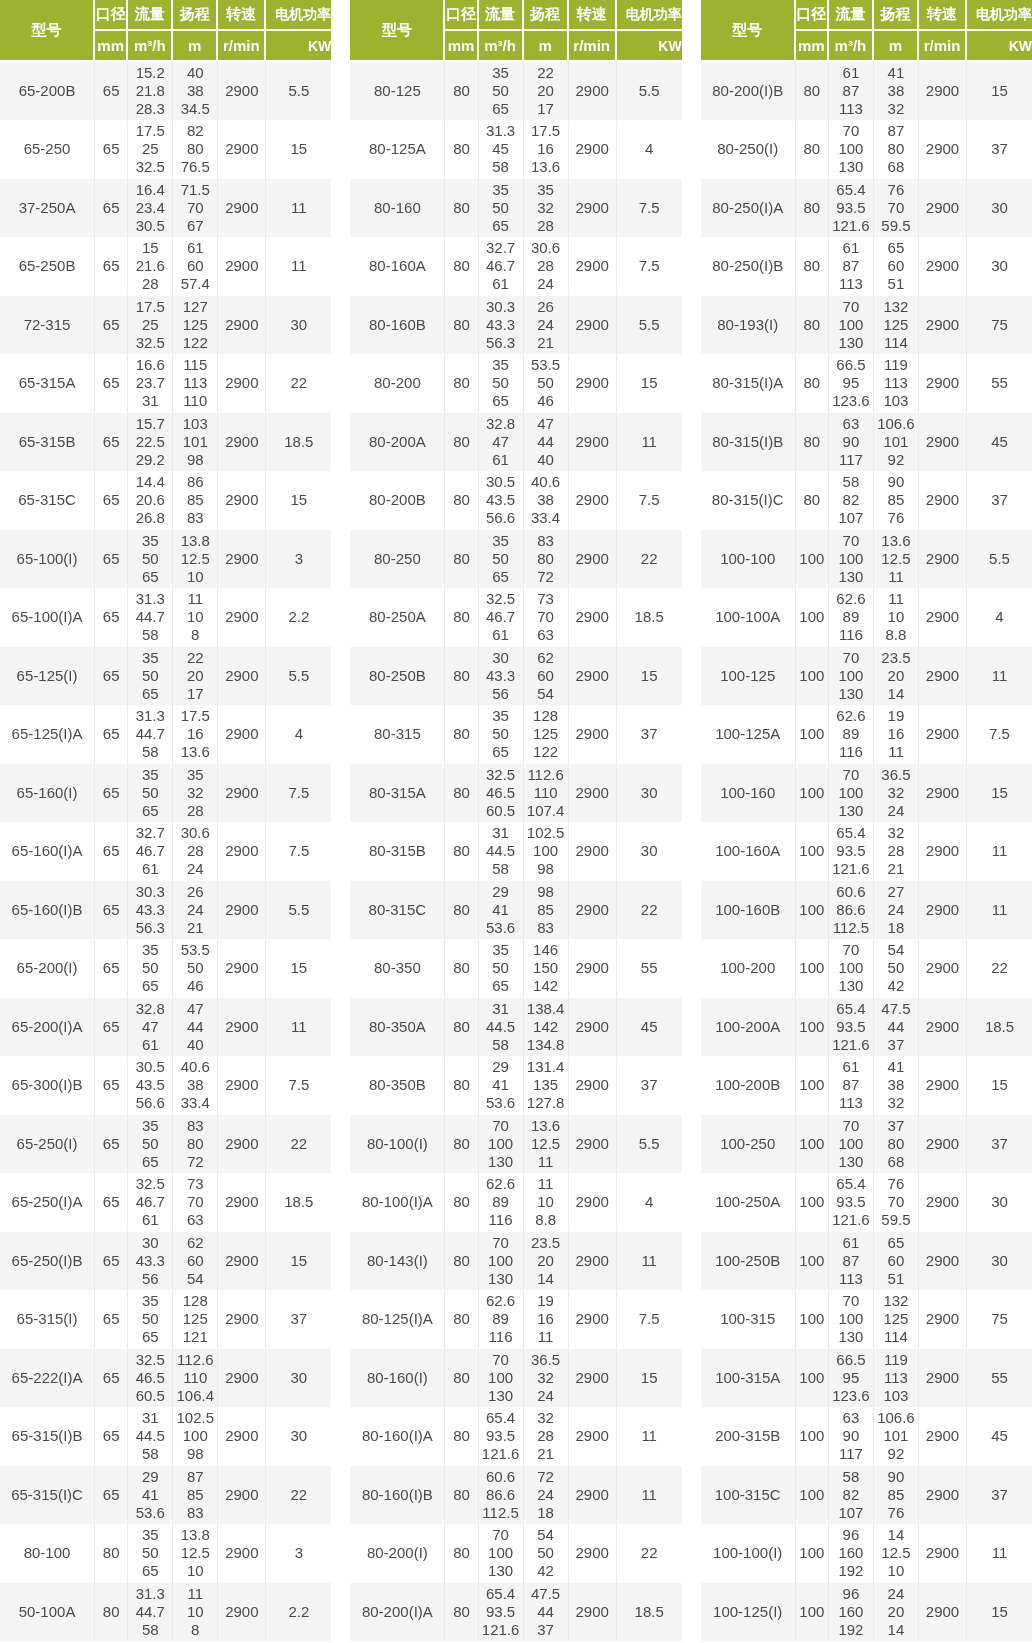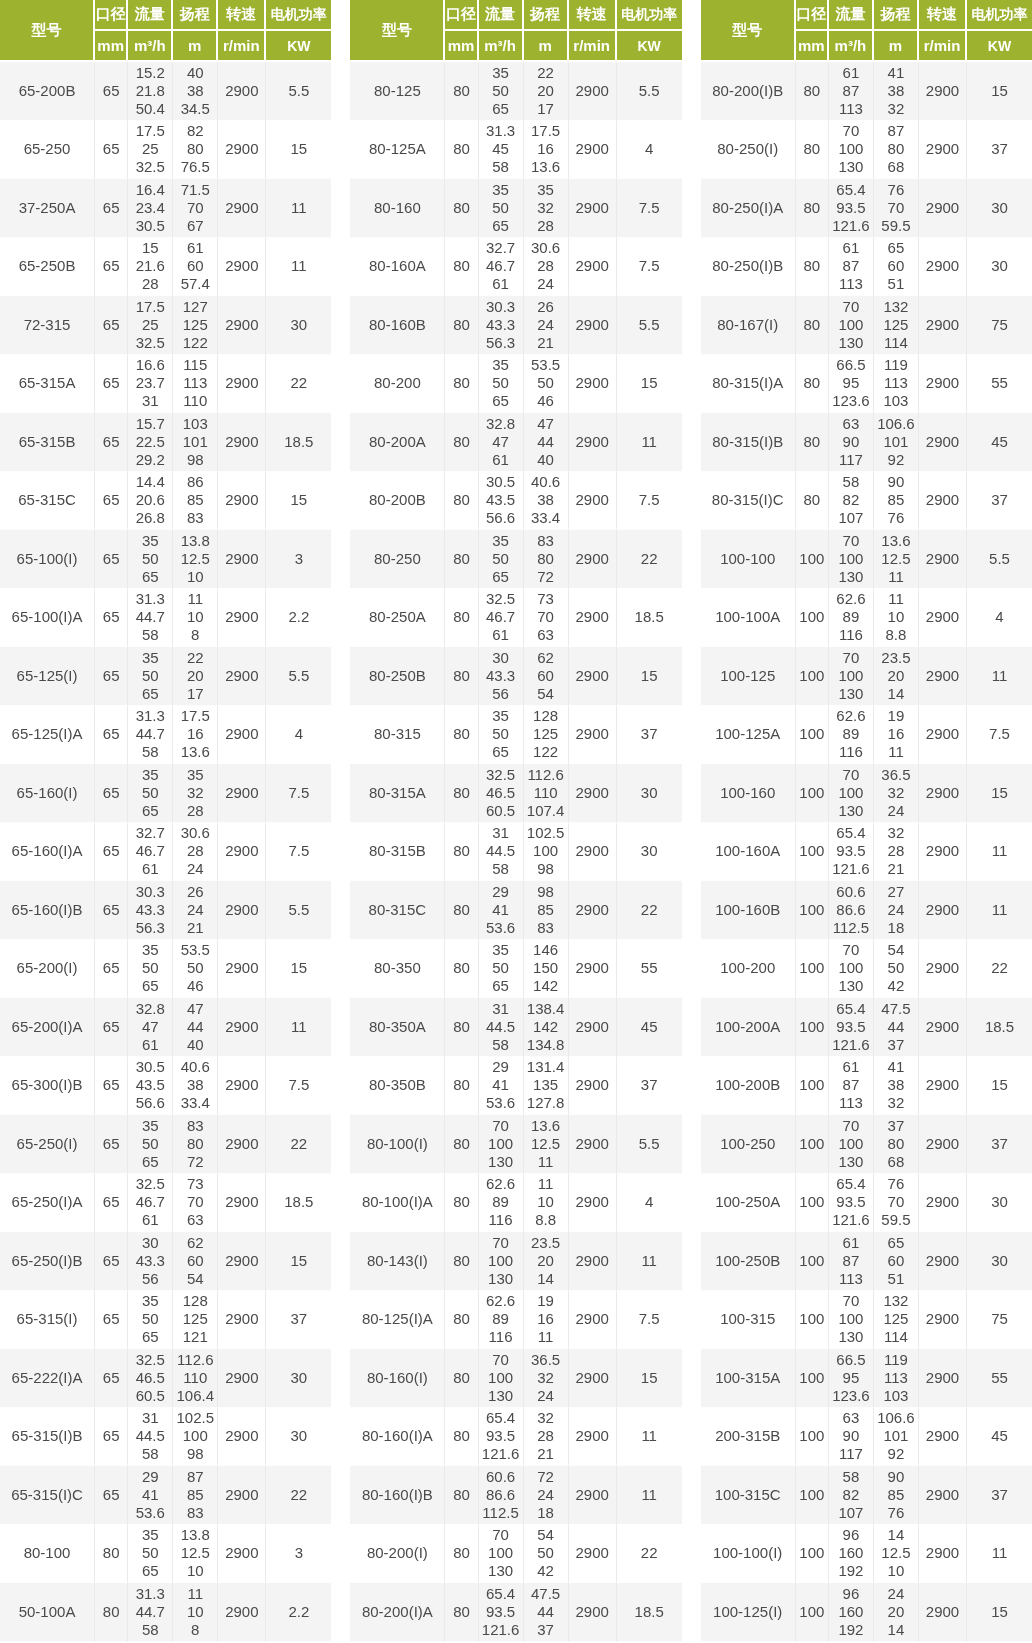--- a/index.html
+++ b/index.html
@@ -33,21 +33,21 @@
     font-size:15px;
     text-align:center;
     vertical-align:middle;
     height:29px;
     padding:0;
     border-right:2px solid #ffffff;
     border-bottom:2px solid #ffffff;
     white-space:nowrap;
     overflow:hidden;
   }
-  th:last-child{border-right:none;}
+  th:last-child{border-right:none;text-align:right;}
   th.th-power{font-size:14px;}
   td{
     font-size:15px;
     color:var(--body-text,#4a4a4a);
     text-align:center;
     vertical-align:middle;
     height:58.5px;
     line-height:18px;
     padding:0;
     border-right:1px solid #eaeaea;
@@ -89,21 +89,21 @@
           <th class="th-power">KW</th>
         </tr>
       </thead>
       <tbody>
         <tr>
           <td>65-200B</td>
           <td>65</td>
           <td class="multiline">
             <div>15.2</div>
             <div>21.8</div>
-            <div>50.4</div>
+            <div>28.3</div>
           </td>
           <td class="multiline">
             <div>40</div>
             <div>38</div>
             <div>34.5</div>
           </td>
           <td>2900</td>
           <td>5.5</td>
         </tr>
         <tr>
@@ -1070,21 +1070,21 @@
           </td>
           <td class="multiline">
             <div>65</div>
             <div>60</div>
             <div>51</div>
           </td>
           <td>2900</td>
           <td>30</td>
         </tr>
         <tr>
-          <td>80-167(I)</td>
+          <td>80-193(I)</td>
           <td>80</td>
           <td class="multiline">
             <div>70</div>
             <div>100</div>
             <div>130</div>
           </td>
           <td class="multiline">
             <div>132</div>
             <div>125</div>
             <div>114</div>

